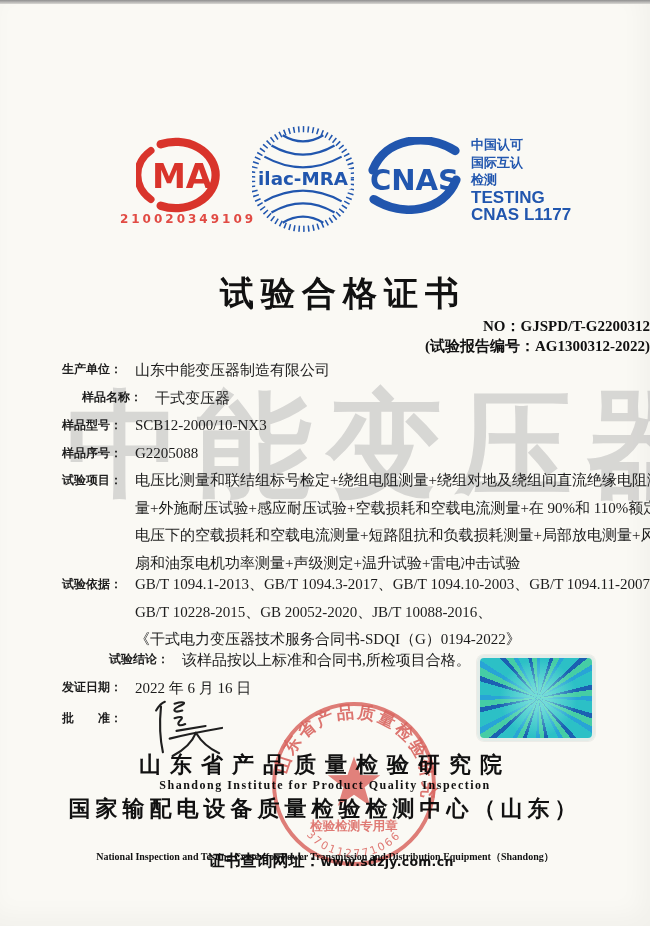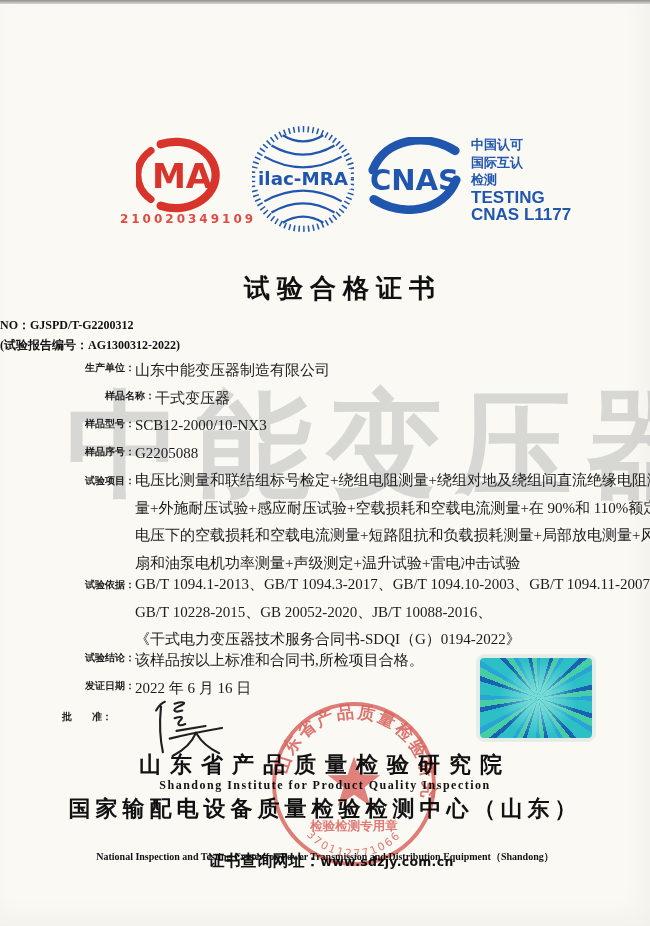--- a/index.html
+++ b/index.html
@@ -36,42 +36,42 @@
   .logo-cnas{ position:absolute; left:366px; top:137px; z-index:2; }
   .cnas-caption{
     position:absolute; left:471px; top:136px; z-index:2;
     color:#2156ae; font-weight:700; font-size:13px; line-height:17.5px;
     font-family:"Liberation Sans","DejaVu Sans",sans-serif;
   }
   .cnas-caption .en{ font-size:17px; }
   
   .doc-title{
     position:absolute; left:0; top:271px; width:650px; z-index:2;
-    text-align:center; font-size:26px; font-weight:700; letter-spacing:7px;
+    text-align:center; font-size:34px; font-weight:700; letter-spacing:7px;
     color:#111;
     padding-left:36px;
   }
   .doc-no, .doc-report{
-    position:absolute; left:0; width:650px; z-index:2; text-align:left;
-    font-weight:700; font-size:12px; color:#111;
+    position:absolute; left:0; width:650px; z-index:2; text-align:right;
+    font-weight:700; font-size:15px; color:#111;
   }
   .doc-no{ top:317px; }
   .doc-report{ top:337px; }
   
   .row{ position:absolute; left:62px; z-index:2; white-space:nowrap; font-size:15px; }
-  .row .lab{ display:inline-block; width:73px; font-weight:700; font-size:10px; vertical-align:top;text-align:right; }
+  .row .lab{ display:inline-block; width:73px; font-weight:700; font-size:12px; vertical-align:top; }
   .row .val{ display:inline-block; margin-left:0; vertical-align:top; }
   .multiline .val div{ white-space:nowrap; line-height:27.5px; }
   .r-manufacturer{ top:361px; }
   .r-sample-name{ top:389px;margin-left:20px; }
   .r-sample-model{ top:417px; }
   .r-sample-serial{ top:445px; }
   .r-test-items{ top:467px; }
   .r-test-basis{ top:571px; }
-  .r-conclusion{ top:651px; }
+  .r-conclusion{ top:651px;margin-left:47px; }
   .r-issue-date{ top:679px; }
   .r-approval{ top:710px; }
   .r-test-basis .val div{ line-height:27.5px; }
   .sig{ position:absolute; left:146px; top:694px; z-index:2; }
   
   .f-line{ position:absolute; left:0; width:650px; text-align:center; z-index:2; color:#111; }
   .f-inst-cn{ top:750px; font-size:22px; font-weight:700; letter-spacing:9px; }
   .f-inst-en{ top:778px; font-size:12px; font-weight:700; letter-spacing:1.5px; }
   .f-center-cn{ top:794px; font-size:22px; font-weight:700; letter-spacing:5px; }
   .f-center-en{ top:822px; font-size:10px; font-weight:700;margin-top:28px; }

